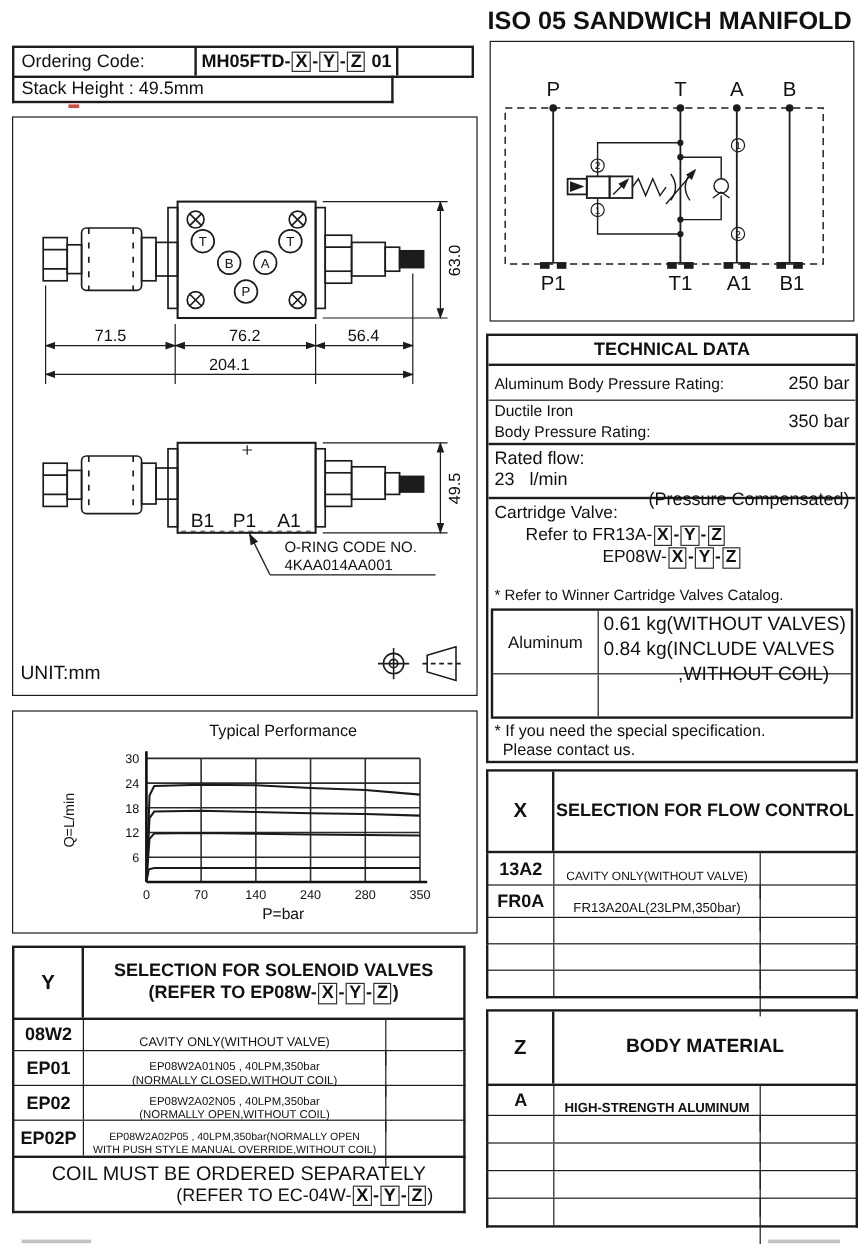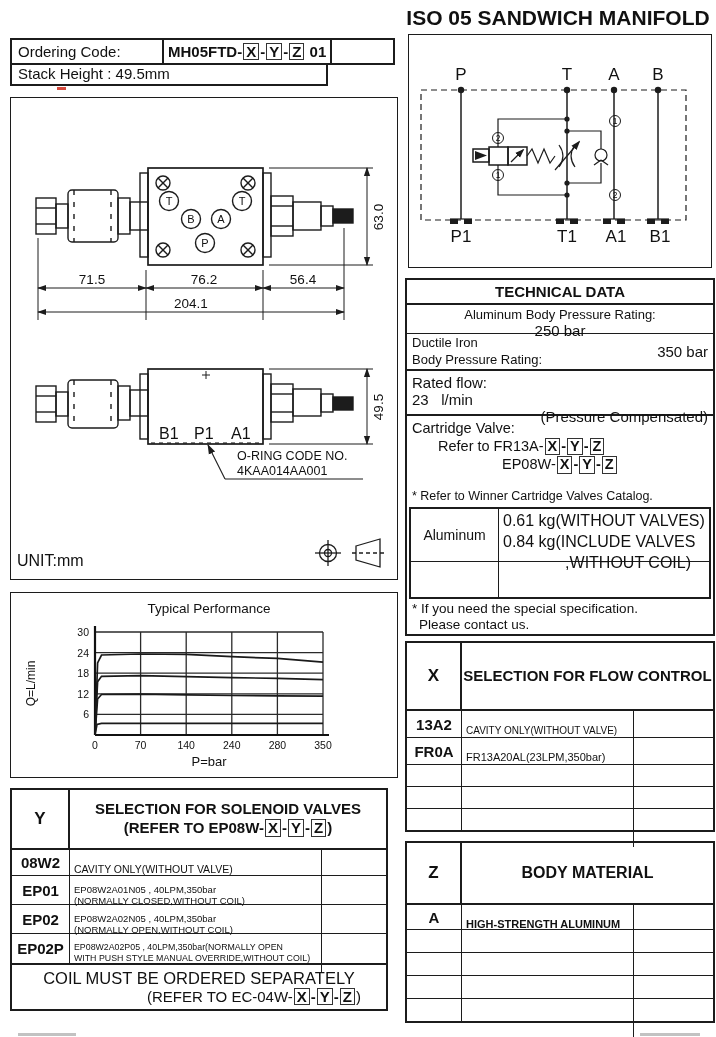--- a/index.html
+++ b/index.html
@@ -12,29 +12,29 @@
   .sep{font-weight:bold;}
   
   .ordrow{display:flex;align-items:center;font-size:15px;}
   .ordrow .c1{width:150px;padding:1px 6px;height:100%;display:flex;align-items:center;}
   .ordrow .c2{width:168px;border-left:2px solid #1c1c1c;height:100%;display:flex;align-items:center;padding:0 4px;font-weight:bold;}
   .ordrow .c3{flex:1;border-left:2px solid #1c1c1c;height:100%;}
   
   .tdhead{font-weight:bold;font-size:15px;text-align:center;padding:3px 0;border-bottom:2px solid #1c1c1c;}
   .tdrow{display:flex;justify-content:space-between;align-items:center;padding:2px 5px;font-size:13px;}
   .tdval{font-size:15px;white-space:nowrap;}
-  .rule1{border-bottom:1.2px solid #1c1c1c;flex-direction:column;}
+  .rule1{border-bottom:1.2px solid #1c1c1c;}
   .rule2{border-bottom:2px solid #1c1c1c;}
   
   .selhead{display:flex;border-bottom:2px solid #1c1c1c;}
   .selhead .code{display:flex;align-items:center;justify-content:center;font-weight:bold;border-right:2px solid #1c1c1c;}
   .selhead .ttl{flex:1;display:flex;flex-direction:column;align-items:center;justify-content:center;font-weight:bold;text-align:center;line-height:1.25;border-radius:15px;}
   .selrow{display:flex;border-bottom:1.6px solid #1c1c1c;}
   .selrow .code{display:flex;align-items:center;justify-content:center;font-weight:bold;border-right:1.6px solid #1c1c1c;}
-  .selrow .desc{display:flex;flex-direction:column;justify-content:center;padding:19px 4px;border-right:1.6px solid #1c1c1c;}
+  .selrow .desc{display:flex;flex-direction:column;justify-content:center;padding:19px 4px;border-right:1.6px solid #1c1c1c;text-align:center;}
   .selrow .tail{}
   .smudge{position:absolute;height:3px;background:#9a9a9a;opacity:.6;}
   .redmark{position:absolute;width:9px;height:3px;background:#cf2a1b;opacity:.85;}
   svg text{font-family:"Liberation Sans",sans-serif;fill:#111;}
 </style>
 </head>
 <body>
 
 <div class="abs bdr ordrow" style="left:10px;top:38px;width:385px;height:27px;">
   <div class="c1">Ordering Code:</div>
@@ -181,21 +181,21 @@
           <line x1="317" y1="442" x2="317" y2="468"></line>
     </g>
     <g>
       <polygon points="345,448 369,441 369,469 345,462"></polygon>
       <line x1="341" y1="455" x2="373" y2="455" stroke-dasharray="4 3"></line>
     </g>
   </g>
 </svg>
 </div>
 
-<div class="abs bdr15" style="left:10px;top:592px;width:388px;height:186px;">
+<div class="abs bdr15" style="left:10px;top:592px;width:388px;height:186px;padding-left:27px;">
   <svg id="perf-chart" width="384" height="182" viewBox="0 0 384 182">
       <text x="198" y="20" text-anchor="middle" font-size="13.5">Typical Performance</text>
       <line x1="84" y1="121.4" x2="312" y2="121.4" stroke="#2a2a2a" stroke-width="1.3"></line>
       <line x1="84" y1="100.8" x2="312" y2="100.8" stroke="#2a2a2a" stroke-width="1.3"></line>
       <line x1="84" y1="80.2" x2="312" y2="80.2" stroke="#2a2a2a" stroke-width="1.3"></line>
       <line x1="84" y1="59.599999999999994" x2="312" y2="59.599999999999994" stroke="#2a2a2a" stroke-width="1.3"></line>
       <line x1="84" y1="39" x2="312" y2="39" stroke="#2a2a2a" stroke-width="1.3"></line>
       <line x1="129.6" y1="39" x2="129.6" y2="142" stroke="#2a2a2a" stroke-width="1.3"></line>
       <line x1="175.2" y1="39" x2="175.2" y2="142" stroke="#2a2a2a" stroke-width="1.3"></line>
       <line x1="220.79999999999998" y1="39" x2="220.79999999999998" y2="142" stroke="#2a2a2a" stroke-width="1.3"></line>

